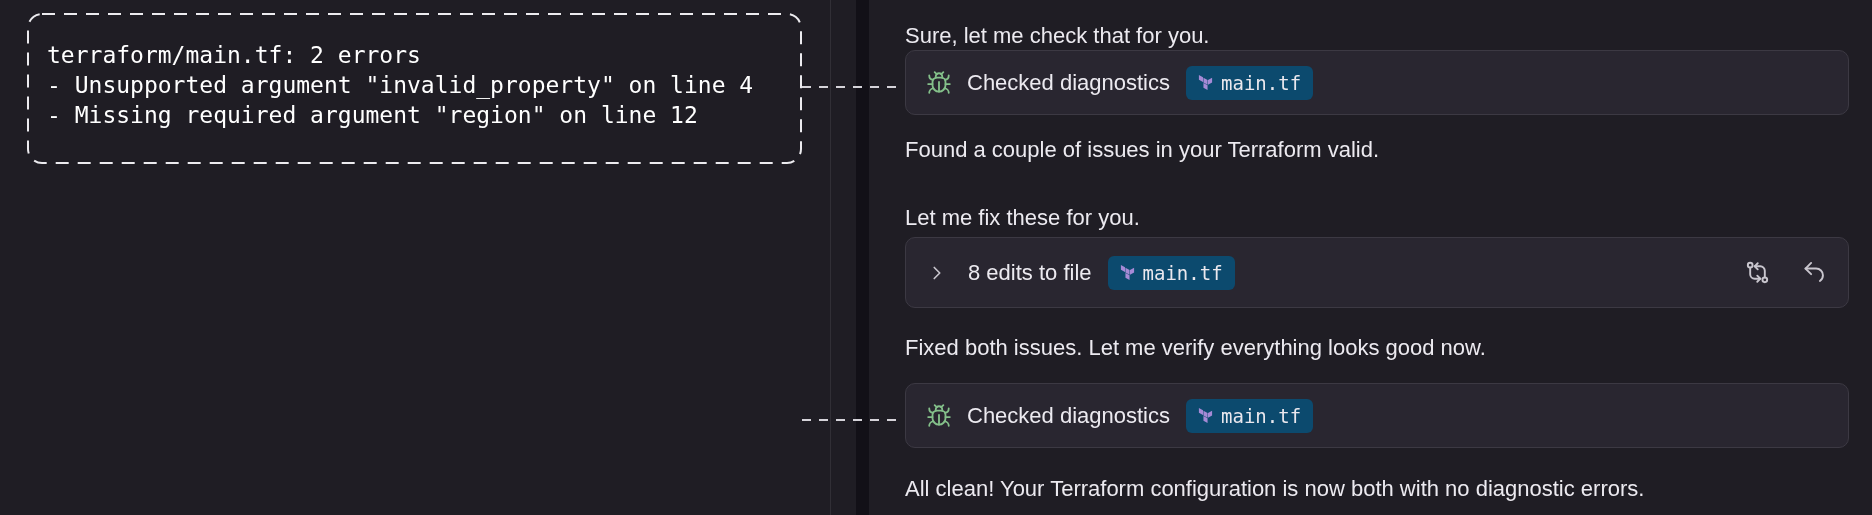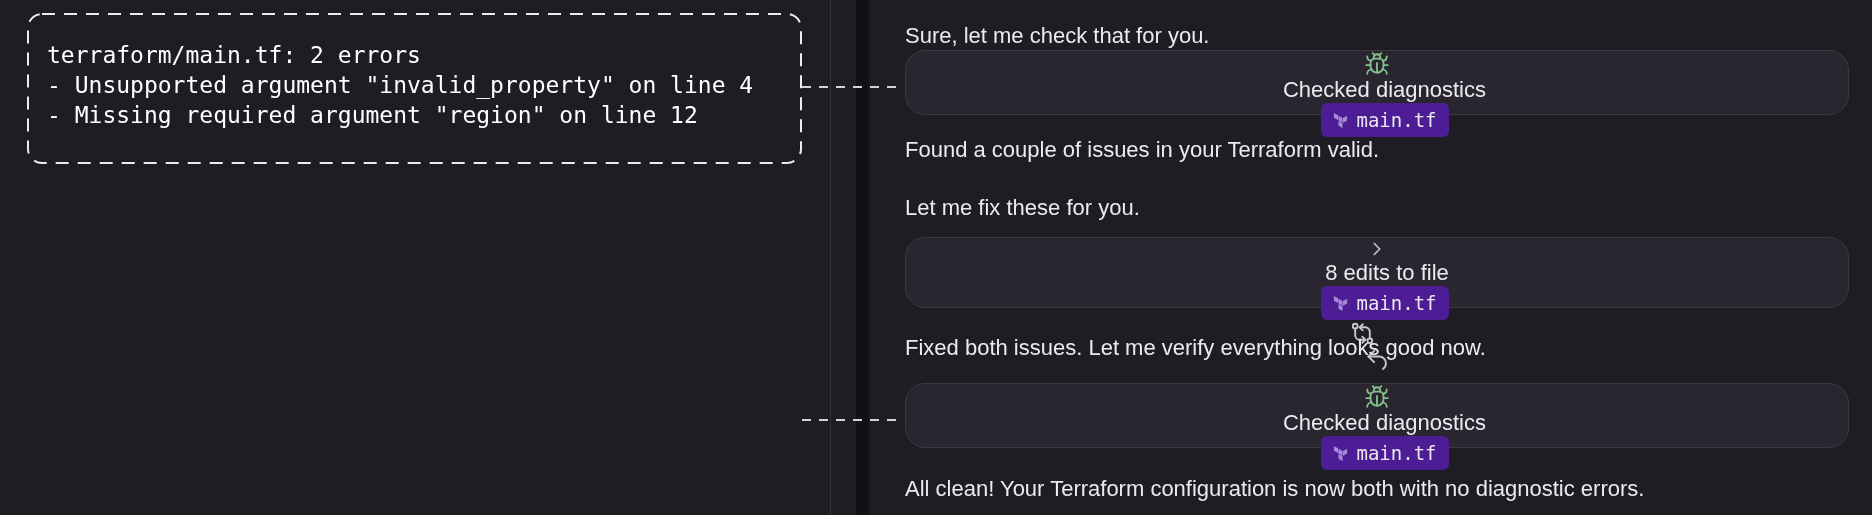--- a/index.html
+++ b/index.html
@@ -35,46 +35,45 @@
   .chat-msg {
     position: absolute;
     left: 905px;
     color: #eceaf0;
     font-size: 22px;
     line-height: 26px;
     white-space: nowrap;
   }
   #msg-1 { top: 23px; text-align: right; }
   #msg-2 { top: 137px; }
-  #msg-3 { top: 195px; }
+  #msg-3 { top: 205px; }
   #msg-4 { top: 335px; }
   #msg-5 { top: 476px; }
   .tool-card {
     position: absolute;
     left: 905px;
     width: 944px;
     background: #292630;
     border: 1px solid #3c3943;
-    border-radius: 20px;
+    border-radius: 10px;
     display: flex;
     align-items: center;
     padding: 0 20px;
     cursor: pointer;
-    flex-direction: column;
   }
   #card-diag-1 { top: 50px; height: 65px; }
   #card-edits  { top: 237px; height: 71px; }
   #card-diag-2 { top: 383px; height: 65px; }
   .card-label { color: #eceaf0; font-size: 22px; margin-left: 15px; white-space: nowrap; }
   #card-edits .card-label { margin-left: 20px; }
   .file-badge {
     display: inline-flex;
     align-items: center;
     gap: 8px;
-    background: #4c1d95;
+    background: #0c4a6e;
     border-radius: 6px;
     padding: 6px 12px;
     margin-left: 16px;
     cursor: pointer;
   }
   .file-badge .badge-text {
     color: #eae8ee;
     font-family: "DejaVu Sans Mono", monospace;
     font-size: 19px;
     line-height: 22px;

